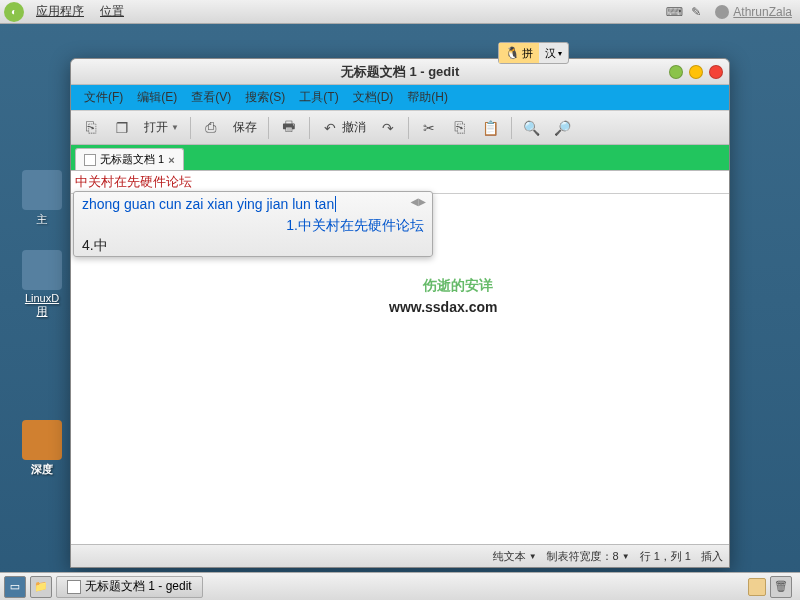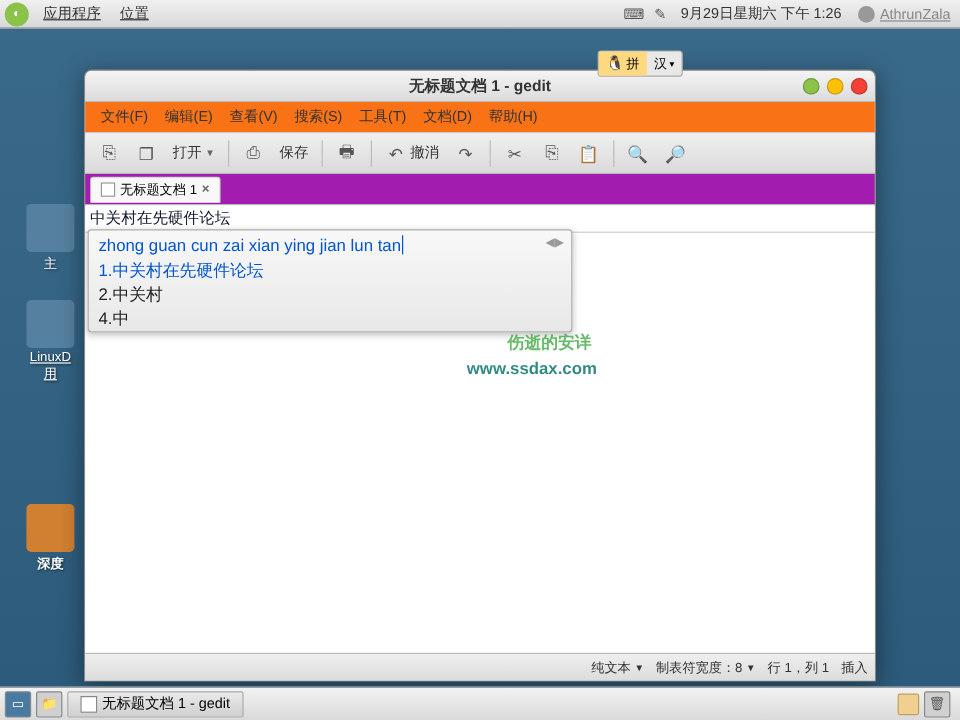--- a/index.html
+++ b/index.html
@@ -27,48 +27,48 @@
 
 
 .window { position: absolute; top: 58px; left: 70px; width: 660px; height: 510px; background: #e8e8e8; border: 1px solid #888; border-radius: 6px 6px 0 0; box-shadow: 0 4px 20px rgba(0,0,0,0.4); display: flex; flex-direction: column; }
 .titlebar { height: 26px; background: linear-gradient(180deg, #f4f4f4 0%, #dcdcdc 100%); border-radius: 6px 6px 0 0; display: flex; align-items: center; justify-content: center; position: relative; font-size: 13px; font-weight: bold; color: #333; border-bottom: 1px solid #bbb; }
 .window-controls { position: absolute; right: 6px; display: flex; gap: 6px; }
 .wc-btn { width: 14px; height: 14px; border-radius: 50%; border: 1px solid rgba(0,0,0,0.2); }
 .wc-min { background: #8bc34a; }
 .wc-max { background: #ffc107; }
 .wc-close { background: #f44336; }
 
-.menubar { height: 26px; background: #f97316; display: flex; align-items: center; padding: 0 6px; font-size: 12px; color: #333; border-bottom: 1px solid #ccc; }
+.menubar { height: 26px; background: #0ea5e9; display: flex; align-items: center; padding: 0 6px; font-size: 12px; color: #333; border-bottom: 1px solid #ccc; }
 .menubar .menu { padding: 2px 7px; cursor: default; }
 
 .toolbar { height: 34px; background: linear-gradient(180deg, #f0f0f0 0%, #dadada 100%); display: flex; align-items: center; padding: 0 6px; gap: 3px; border-bottom: 1px solid #bbb; }
 .toolbar .tb-btn { display: flex; align-items: center; gap: 3px; padding: 3px 5px; font-size: 12px; color: #333; cursor: default; }
 .toolbar .tb-icon { width: 18px; height: 18px; display: inline-flex; align-items: center; justify-content: center; font-size: 14px; color: #555; }
 .toolbar .sep { width: 1px; height: 22px; background: #bbb; margin: 0 3px; }
 .toolbar .dropdown-arrow { font-size: 8px; color: #666; }
 
-.tabbar { height: 26px; background: #a21caf; display: flex; align-items: center; padding: 0 4px; border-bottom: 1px solid #bbb; }
+.tabbar { height: 26px; background: #22c55e; display: flex; align-items: flex-end; padding: 0 4px; border-bottom: 1px solid #bbb; }
 .tab { background: #f8f8f8; border: 1px solid #bbb; border-bottom: none; padding: 3px 8px; font-size: 11px; display: flex; align-items: center; gap: 4px; border-radius: 3px 3px 0 0; }
 .tab .doc-icon { width: 12px; height: 12px; border: 1px solid #999; background: white; }
 .tab .close-x { font-size: 11px; color: #666; cursor: default; font-weight: bold; }
 
 .editor { flex: 1; background: white; position: relative; overflow: hidden; border-bottom: 1px solid #bbb; }
-.editor-text { padding: 2px 4px; font-size: 13px; color: #0f172a; border-bottom: 1px solid #ccc; }
-
-
-.ime-popup { position: absolute; top: 20px; left: 2px; width: 404px; background: linear-gradient(180deg, #f8f8f8 0%, #e8e8e8 100%); border: 1px solid #aaa; border-radius: 3px; box-shadow: 0 2px 6px rgba(0,0,0,0.25); font-size: 14px; }
+.editor-text { padding: 2px 4px; font-size: 13px; color: #b91c1c; border-bottom: 1px solid #ccc; }
+
+
+.ime-popup { position: absolute; top: 20px; left: 2px; width: 360px; background: linear-gradient(180deg, #f8f8f8 0%, #e8e8e8 100%); border: 1px solid #aaa; border-radius: 3px; box-shadow: 0 2px 6px rgba(0,0,0,0.25); font-size: 14px; }
 .ime-popup .pinyin-row { padding: 4px 8px; color: #0055cc; position: relative; }
 .ime-popup .pinyin-row .caret { border-right: 1px solid #0055cc; padding-right: 1px; }
 .ime-popup .nav-arrows { position: absolute; right: 6px; top: 4px; font-size: 10px; color: #999; }
 .ime-popup .cand { padding: 1px 8px; color: #222; }
-.ime-popup .cand.first { color: #0055cc; }
+.ime-popup .cand.first { color: #0055cc; text-align: right; }
 
 
 .wm1 { position: absolute; left: 352px; top: 106px; color: #4caf50; font-size: 14px; font-weight: bold; opacity: 0.85; }
-.wm2 { position: absolute; left: 318px; top: 128px; color: #0f766e; font-size: 14px; font-weight: bold; opacity: 0.85; }
+.wm2 { position: absolute; left: 318px; top: 128px; color: #000000; font-size: 14px; font-weight: bold; opacity: 0.85; }
 
 .statusbar { height: 22px; background: linear-gradient(180deg, #efefef 0%, #dcdcdc 100%); display: flex; align-items: center; font-size: 11px; color: #333; padding: 0 6px; gap: 10px; }
 .statusbar .spacer { flex: 1; }
 .statusbar .sb-item { display: flex; align-items: center; gap: 3px; }
 .statusbar .arrow { font-size: 8px; }
 
 
 .taskbar { position: absolute; bottom: 0; left: 0; right: 0; height: 28px; background: linear-gradient(180deg, #f2f2f2 0%, #dadada 100%); border-top: 1px solid #aaa; display: flex; align-items: center; padding: 0 4px; gap: 4px; font-size: 12px; }
 .taskbar .tb-launcher { width: 22px; height: 22px; background: #4a7aa0; border: 1px solid #888; border-radius: 2px; display: flex; align-items: center; justify-content: center; color: white; font-size: 11px; }
 .taskbar .task-item { height: 22px; padding: 0 10px; background: linear-gradient(180deg, #eaeaea 0%, #d0d0d0 100%); border: 1px solid #aaa; border-radius: 2px; display: flex; align-items: center; gap: 4px; }
@@ -79,21 +79,20 @@
 </head>
 <body>
 
 <div class="top-panel">
   <div class="logo">◐</div>
   <div class="menu-item">应用程序</div>
   <div class="menu-item">位置</div>
   <div class="spacer"></div>
   <span class="tray-icon">⌨</span>
   <span class="tray-icon">✎</span>
-  <div class="clock">9月29日星期六 下午  1:26</div>
   <div class="user">
     <span class="user-icon"></span>
     <span>AthrunZala</span>
   </div>
 </div>
 
 <div class="desktop-icon" style="top:170px; left:12px;">
   <div class="icon-box"></div>
   <div>主</div>
 </div>
@@ -197,21 +196,20 @@
 
   <div class="editor">
     <div class="editor-text">中关村在先硬件论坛</div>
 
     <div class="ime-popup">
       <div class="pinyin-row">
         <span class="caret">zhong guan cun zai xian ying jian lun tan</span>
         <span class="nav-arrows">◀▶</span>
       </div>
       <div class="cand first">1.中关村在先硬件论坛</div>
-      <div class="cand">2.中关村</div>
       <div class="cand">4.中</div>
     </div>
 
     <div class="wm1">伤逝的安详</div>
     <div class="wm2">www.ssdax.com</div>
   </div>
 
   <div class="statusbar">
     <div class="spacer"></div>
     <div class="sb-item">

